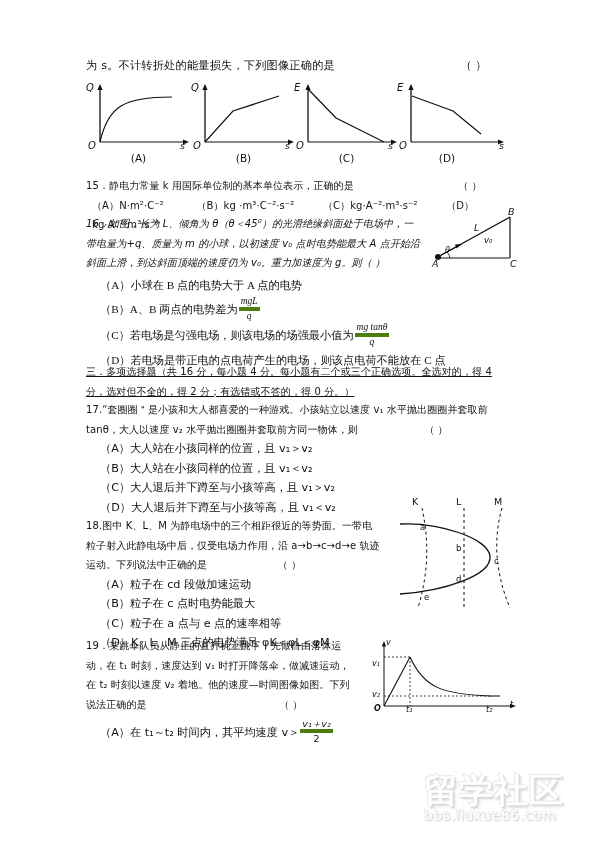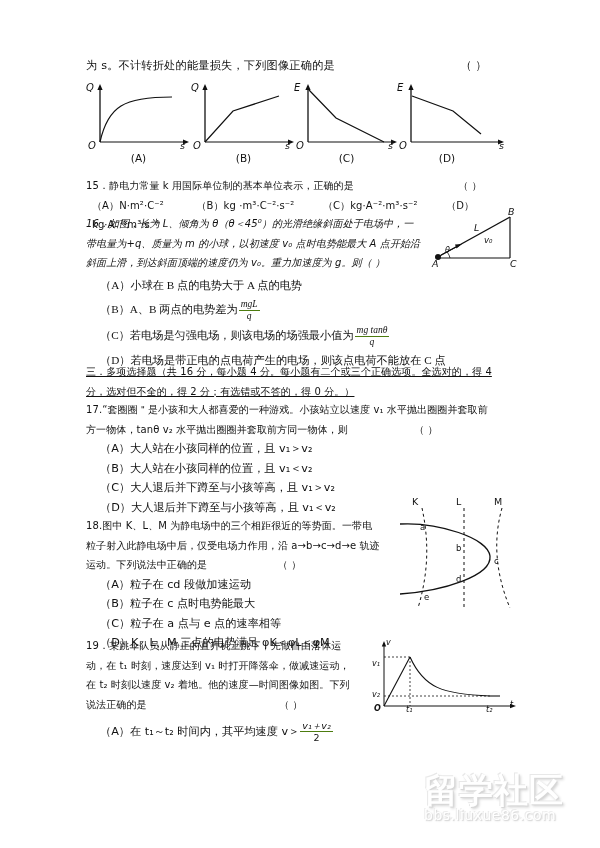--- a/index.html
+++ b/index.html
@@ -49,21 +49,21 @@
 
   
   .frac {
     display: inline-block;
     vertical-align: -6px;
     text-align: center;
     font-size: 9.5px;
     line-height: 11px;
     margin: 0 1px;
   }
-  .frac .num { display: block; border-bottom: 1px solid #4d7c0f; padding: 0 2px; }
+  .frac .num { display: block; border-bottom: 4px solid #4d7c0f; padding: 0 2px; }
   .frac .den { display: block; padding: 0 2px; }
 
   
   .graphrow {
     position: absolute;
     left: 86px;
     top: 84px;
     width: 440px;
     height: 80px;
   }
@@ -267,21 +267,21 @@
   <div class="content" style="top:362px;text-decoration:underline;">
     <div class="qline">三．多项选择题（共 16 分，每小题 4 分。每小题有二个或三个正确选项。全选对的，得 4</div>
     <div class="qline">分，选对但不全的，得 2 分；有选错或不答的，得 0 分。）</div>
   </div>
 
   <div class="content" style="top:400px;">
     <div class="qline">
       <span>17.</span><span>“套圈圈＂是小孩和大人都喜爱的一种游戏。小孩站立以速度 v₁ 水平抛出圈圈并套取前</span>
     </div>
     <div class="qline">
-      <span>方一物体，tanθ v₂ 水平抛出圈圈并套取前方同一物体，则</span>
+      <span>tanθ，大人以速度 v₂ 水平抛出圈圈并套取前方同一物体，则</span>
       <span style="display:inline-block;width:60px;"></span>
       <span>（      ）</span>
     </div>
     <div class="opt">
       <span>（A）</span><span>大人站在小孩同样的位置，且 v₁＞v₂</span>
     </div>
     <div class="opt">
       <span>（B）</span><span>大人站在小孩同样的位置，且 v₁＜v₂</span>
     </div>
     <div class="opt">

